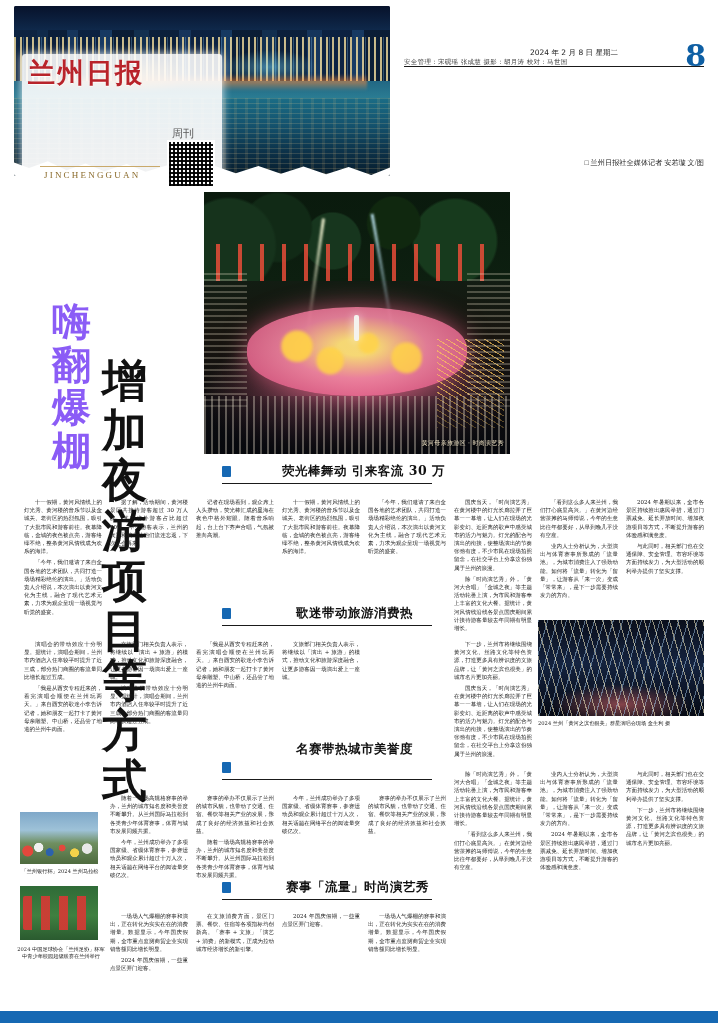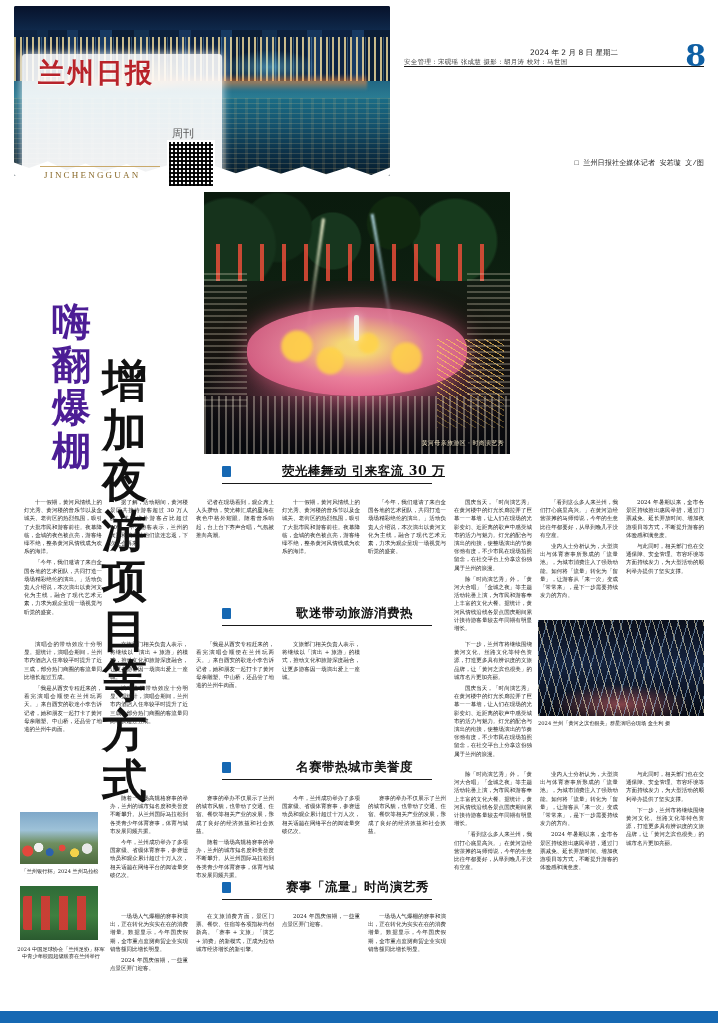--- a/index.html
+++ b/index.html
@@ -62,21 +62,21 @@
 
   
   .nameplate{position:absolute;left:22px;top:54px;width:200px;height:170px;}
   .np-paper{position:absolute;left:0;top:0;width:200px;height:170px;
     background:linear-gradient(180deg,rgba(255,255,255,.88),rgba(255,255,255,.97));
     border-radius:3px;
     box-shadow:0 0 10px rgba(255,255,255,.9);}
   .np-top{position:absolute;left:6px;top:4px;font-size:27px;line-height:30px;
     font-family:"DejaVu Serif","Liberation Serif",serif;
     font-weight:bold;color:#b8232a;letter-spacing:2px;
-    text-shadow:0 1px 0 rgba(255,255,255,.7);padding-left:10px;}
+    text-shadow:0 1px 0 rgba(255,255,255,.7);}
   .np-big{position:absolute;left:6px;top:34px;font-size:62px;line-height:62px;
     font-family:"DejaVu Serif","Liberation Serif",serif;font-weight:bold;
     color:#c0272d;letter-spacing:-2px;
     text-shadow:1px 1px 0 rgba(120,10,10,.25);}
   .np-big span:nth-child(2){color:#8d1c1f;}
   .np-side{position:absolute;left:150px;top:52px;font-size:11px;line-height:13px;
     font-family:"DejaVu Serif","Liberation Serif",serif;color:#5a5a5a;margin-top:21px;}
   .np-pinyin{position:absolute;left:22px;top:116px;font-size:9px;letter-spacing:2.2px;color:#8a6a2a;
     font-family:"Liberation Serif",serif;}
   .np-line{position:absolute;left:18px;top:112px;width:120px;height:1px;background:#c9a96a;}
@@ -91,26 +91,26 @@
   .hdr-date{position:absolute;left:530px;top:48px;font-size:7.5px;color:#222;}
   .hdr-credit{position:absolute;left:404px;top:58px;font-size:6.5px;color:#444;letter-spacing:.3px;}
   .hdr-pageno{position:absolute;right:12px;top:38px;font-size:30px;font-weight:bold;color:#0e5fa4;
     font-family:"DejaVu Serif","Liberation Serif",serif;}
 
   
   .lead{position:absolute;left:404px;top:86px;width:300px;font-size:7.4px;line-height:13.4px;
     color:#1a1a1a;text-align:justify;text-indent:2em;
     font-family:"DejaVu Serif","Liberation Serif",serif;}
   .lead-by{position:absolute;left:404px;top:158px;width:300px;font-size:7.2px;text-align:right;color:#222;
-    font-family:Liberation Mono, monospace;}
+    font-family:Liberation Serif, serif;}
 
   
   .vhead{position:absolute;left:40px;top:300px;width:150px;}
   .vh-l1{position:absolute;left:12px;top:0;width:46px;font-size:39px;line-height:43px;
-    font-weight:bold;color:#4c1d95;font-family:"DejaVu Serif","Liberation Serif",serif;letter-spacing:1px;}
+    font-weight:bold;color:#8b5cf6;font-family:"DejaVu Serif","Liberation Serif",serif;letter-spacing:1px;}
   .vh-l2{position:absolute;left:62px;top:56px;width:56px;font-size:45px;line-height:50px;
     font-weight:bold;color:#111;font-family:"DejaVu Serif","Liberation Serif",serif;letter-spacing:1px;}
 
   
   .stage{position:absolute;left:204px;top:192px;width:306px;height:262px;overflow:hidden;
     background:#05070c;}
   .st-crowd{position:absolute;inset:0;
     background:
       radial-gradient(ellipse 70% 40% at 50% 78%, rgba(255,120,160,.55), rgba(0,0,0,0) 72%),
       linear-gradient(180deg,#0a140d 0%,#102014 25%,#17140f 55%,#0a0a10 100%);}
@@ -246,21 +246,21 @@
     <div class="st-hands"></div>
     <div class="st-performer"></div>
     <div class="st-spark"></div>
     <div class="st-side-l"></div>
     <div class="st-side-r"></div>
     <div class="st-audience"></div>
     <div class="st-cap">黄河母亲旅游区 · 时尚演艺秀</div>
   </div>
 
   <div class="sub-mark" style="left:222px;top:466px;"></div>
-  <div class="sub" style="left:282px;top:463px;text-decoration:underline;">荧光棒舞动 引来客流 30 万</div>
+  <div class="sub" style="left:282px;top:463px;">荧光棒舞动 引来客流 30 万</div>
   <div class="sub-rule" style="left:222px;top:483px;width:210px;"></div>
 
   <div class="col" style="left:24px;top:498px;width:78px;">
     <p>十一假期，黄河风情线上的灯光秀、黄河楼的音乐节以及金城关、老街区的热烈氛围，吸引了大批市民和游客前往。夜幕降临，金城的夜色被点亮，游客络绎不绝，整条黄河风情线成为欢乐的海洋。</p>
     <p>「今年，我们邀请了来自全国各地的艺术团队，共同打造一场场精彩绝伦的演出。」活动负责人介绍说，本次演出以黄河文化为主线，融合了现代艺术元素，力求为观众呈现一场视觉与听觉的盛宴。</p>
   </div>
   <div class="col" style="left:110px;top:498px;width:78px;">
     <p>据了解，活动期间，黄河楼景区共接待游客超过 30 万人次，其中省外游客占比超过 40%。不少游客表示，兰州的夜景和演出让他们流连忘返，下次还会再来。</p>
   </div>
   <div class="col" style="left:196px;top:498px;width:78px;">
@@ -289,21 +289,21 @@
     <p>「我是从西安专程赶来的，看完演唱会顺便在兰州玩两天。」来自西安的歌迷小李告诉记者，她和朋友一起打卡了黄河母亲雕塑、中山桥，还品尝了地道的兰州牛肉面。</p>
   </div>
   <div class="col" style="left:282px;top:640px;width:78px;">
     <p>文旅部门相关负责人表示，将继续以「演出 + 旅游」的模式，推动文化和旅游深度融合，让更多游客因一场演出爱上一座城。</p>
   </div>
 
   <div class="ph concert" style="left:538px;top:620px;width:166px;height:96px;"></div>
   <div class="ph-cap" style="left:538px;top:720px;width:166px;text-align:left;">2024 兰州「黄河之滨也很美」群星演唱会现场   金生利 摄</div>
 
   <div class="sub-mark" style="left:222px;top:762px;"></div>
-  <div class="sub" style="left:296px;top:759px;">名赛带热城市美誉度</div>
+  <div class="sub" style="left:296px;top:741px;">名赛带热城市美誉度</div>
   <div class="sub-rule" style="left:222px;top:779px;width:210px;"></div>
 
   <div class="col" style="left:110px;top:794px;width:78px;">
     <p>随着一场场高规格赛事的举办，兰州的城市知名度和美誉度不断攀升。从兰州国际马拉松到各类青少年体育赛事，体育与城市发展同频共振。</p>
     <p>今年，兰州成功举办了多项国家级、省级体育赛事，参赛运动员和观众累计超过十万人次，相关话题在网络平台的阅读量突破亿次。</p>
   </div>
   <div class="col" style="left:196px;top:794px;width:78px;">
     <p>赛事的举办不仅展示了兰州的城市风貌，也带动了交通、住宿、餐饮等相关产业的发展，形成了良好的经济效益和社会效益。</p>
     <p>随着一场场高规格赛事的举办，兰州的城市知名度和美誉度不断攀升。从兰州国际马拉松到各类青少年体育赛事，体育与城市发展同频共振。</p>
   </div>

